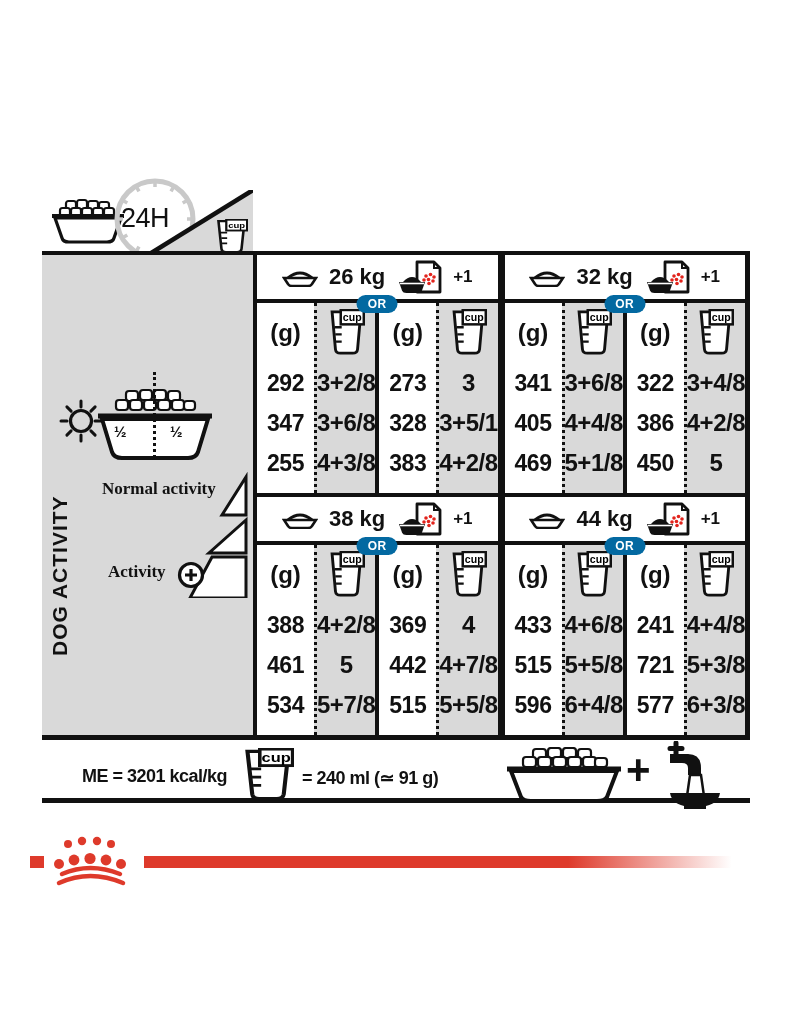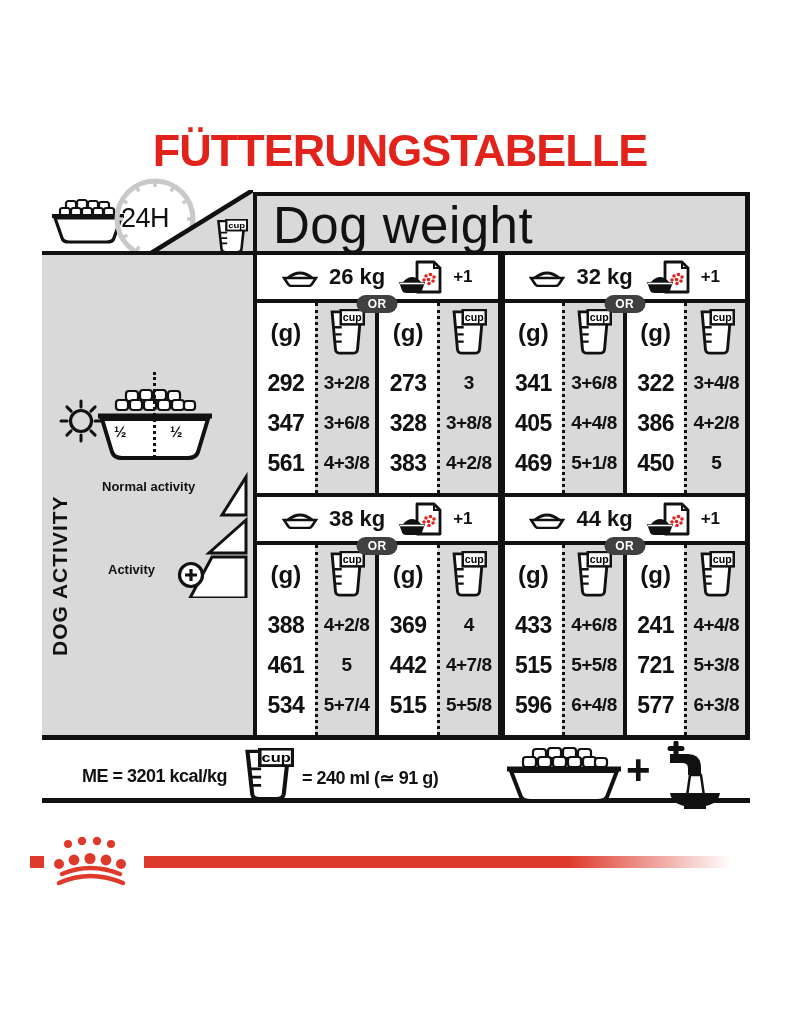--- a/index.html
+++ b/index.html
@@ -18,58 +18,57 @@
   
   #table-body{left:253px;top:255px;width:497px;height:480px;border-left:4px solid #111;
     border-right:5px solid #111;box-sizing:border-box;display:flex;flex-direction:column;background:#fff;}
   .block{display:flex;flex-direction:column;}
   .block.first{border-bottom:4px solid #111;}
   .bh{height:48px;box-sizing:border-box;border-bottom:4px solid #111;display:flex;background:#fff;}
   .bh-half{flex:1;position:relative;display:flex;align-items:center;justify-content:center;gap:11px;}
   .bh-half.first{border-right:7px solid #111;}
   .wt{font-size:22px;font-weight:bold;}
   .plus1{font-size:17px;font-weight:bold;}
-  .or-badge{position:absolute;left:50%;bottom:-14px;transform:translateX(-50%);background:#404040;
+  .or-badge{position:absolute;left:50%;bottom:-14px;transform:translateX(-50%);background:#0369a1;
     color:#fff;font-size:12px;font-weight:bold;padding:2px 11px;border-radius:9px;z-index:4;letter-spacing:0.5px;}
   .bd{height:190px;display:flex;}
   .half{flex:1;display:flex;}
   .half.first{border-right:7px solid #111;}
   .quad{flex:1;display:flex;}
   .quad.first{border-right:4px solid #111;}
   .sub{flex:1;display:flex;flex-direction:column;align-items:center;box-sizing:border-box;}
   .sub-cup{background:#d9d9d9;border-left:3px dotted #111;}
   .colhead{height:60px;display:flex;align-items:center;justify-content:center;width:100%;}
   .cell{height:40px;display:flex;align-items:center;justify-content:center;width:100%;
         font-weight:bold;font-size:23px;letter-spacing:-0.5px;}
-  .sub-cup .cell{font-size:19px;}
+  .sub-cup .cell{font-size:24px;}
   .g-label{font-size:24px;font-weight:bold;}
   
   #sidebar{left:42px;top:255px;width:211px;height:480px;background:#d9d9d9;}
   #sidebar .abs{position:absolute;}
   .half-label{font-size:15px;font-weight:bold;}
   #bowl-dots{left:111px;top:117px;height:86px;width:0;border-left:3px dotted #111;}
   .vtext{writing-mode:vertical-rl;transform:rotate(180deg);font-weight:bold;font-size:21px;letter-spacing:1px;}
-  .act-label{font-size:13px;font-weight:bold;}
+  .act-label{font-size:17px;font-weight:bold;font-family:Liberation Serif, serif;}
   
   #footer{left:42px;top:735px;width:708px;height:68px;box-sizing:border-box;background:#fff;
     border-top:5px solid #111;border-bottom:5px solid #111;}
   .foot-text{font-size:18px;font-weight:bold;letter-spacing:-0.5px;}
   #footer-plus{left:584px;top:12px;font-size:42px;font-weight:900;line-height:36px;}
   
   #red-bar-left{left:30px;top:856px;width:14px;height:12px;background:#de3a2b;}
   #red-bar{left:144px;top:856px;width:606px;height:12px;
     background:linear-gradient(to right,#de3a2b 0%,#de3a2b 70%,rgba(222,58,43,0) 97%);}
   svg text{font-family:"Liberation Sans",sans-serif;}
 </style>
 </head>
 <body>
 
 <div id="stage">
 
-  <div class="abs" id="title">FÜTTERUNGSTABELLE</div>
 
   <svg class="abs" style="left:50px;top:198px;" width="76" height="46" viewBox="0 0 76 46">
     <g fill="#fff" stroke="#111" stroke-width="2.2">
       <rect x="16" y="3" width="10" height="9" rx="2.5"></rect>
         <rect x="27" y="2" width="10" height="9" rx="2.5"></rect>
       <rect x="38" y="3" width="10" height="9" rx="2.5"></rect>
         <rect x="49" y="4" width="10" height="9" rx="2.5"></rect>
       <rect x="10" y="10" width="10" height="9" rx="2.5"></rect>
         <rect x="21" y="10" width="10" height="9" rx="2.5"></rect>
       <rect x="32" y="10" width="10" height="9" rx="2.5"></rect>
@@ -104,23 +103,20 @@
     <line x1="0" y1="65" x2="105" y2="0" stroke="#111" stroke-width="4.5"></line>
   </svg>
 
   <svg class="abs" style="left:215px;top:219px;" width="33" height="36" viewBox="0 0 38 50" preserveAspectRatio="none">
     <path d="M4,3 L34,3 L30.5,42 Q30,46 25.5,46 L12.5,46 Q8,46 7.5,42 Z" fill="#fff" stroke="#111" stroke-width="3"></path>
     <path d="M6.5,19 H14 M7.3,26.5 H14 M8.1,34 H14" stroke="#111" stroke-width="2.4" fill="none"></path>
     <rect x="13" y="1" width="24" height="15" fill="#fff" stroke="#111" stroke-width="2.6"></rect>
     <text x="25" y="12.5" text-anchor="middle" font-size="11" font-weight="bold">cup</text>
   </svg>
 
-  <div class="abs" id="dogweight-header">
-    <span>Dog weight</span>
-  </div>
   <div class="abs" id="hline-top"></div>
 
   <div class="abs" id="sidebar">
 
     <svg class="abs" style="left:16px;top:143px;" width="46" height="46" viewBox="0 0 46 46">
       <circle cx="23" cy="23" r="10.5" fill="none" stroke="#111" stroke-width="3.2"></circle>
       <g stroke="#111" stroke-width="3" stroke-linecap="round">
         <line x1="37" y1="23" x2="43" y2="23"></line>
           <line x1="32.9" y1="32.9" x2="37.1" y2="37.1"></line>
         <line x1="23" y1="37" x2="23" y2="43"></line>
@@ -230,21 +226,21 @@
       </div>
       <div class="bd">
         <div class="half first">
           <div class="quad first">
             <div class="sub">
               <div class="colhead">
                   <span class="g-label">(g)</span>
                 </div>
               <div class="cell">292</div>
               <div class="cell">347</div>
-              <div class="cell">561</div>
+              <div class="cell">255</div>
             </div>
             <div class="sub sub-cup">
               <div class="colhead">
                 <svg width="37" height="48" viewBox="0 0 38 50">
                   <path d="M4,3 L34,3 L30.5,42 Q30,46 25.5,46 L12.5,46 Q8,46 7.5,42 Z" fill="#fff" stroke="#111" stroke-width="3"></path>
                   <path d="M6.5,19 H14 M7.3,26.5 H14 M8.1,34 H14" stroke="#111" stroke-width="2.4" fill="none"></path>
                   <rect x="13" y="1" width="24" height="15" fill="#fff" stroke="#111" stroke-width="2.6"></rect>
                   <text x="25" y="12.5" text-anchor="middle" font-size="11" font-weight="bold">cup</text>
                 </svg>
               </div>
@@ -265,21 +261,21 @@
             <div class="sub sub-cup">
               <div class="colhead">
                 <svg width="37" height="48" viewBox="0 0 38 50">
                   <path d="M4,3 L34,3 L30.5,42 Q30,46 25.5,46 L12.5,46 Q8,46 7.5,42 Z" fill="#fff" stroke="#111" stroke-width="3"></path>
                   <path d="M6.5,19 H14 M7.3,26.5 H14 M8.1,34 H14" stroke="#111" stroke-width="2.4" fill="none"></path>
                   <rect x="13" y="1" width="24" height="15" fill="#fff" stroke="#111" stroke-width="2.6"></rect>
                   <text x="25" y="12.5" text-anchor="middle" font-size="11" font-weight="bold">cup</text>
                 </svg>
               </div>
               <div class="cell">3</div>
-              <div class="cell">3+8/8</div>
+              <div class="cell">3+5/1</div>
               <div class="cell">4+2/8</div>
             </div>
           </div>
         </div>
         <div class="half">
           <div class="quad first">
             <div class="sub">
               <div class="colhead">
                   <span class="g-label">(g)</span>
                 </div>
@@ -396,21 +392,21 @@
               <div class="colhead">
                 <svg width="37" height="48" viewBox="0 0 38 50">
                   <path d="M4,3 L34,3 L30.5,42 Q30,46 25.5,46 L12.5,46 Q8,46 7.5,42 Z" fill="#fff" stroke="#111" stroke-width="3"></path>
                   <path d="M6.5,19 H14 M7.3,26.5 H14 M8.1,34 H14" stroke="#111" stroke-width="2.4" fill="none"></path>
                   <rect x="13" y="1" width="24" height="15" fill="#fff" stroke="#111" stroke-width="2.6"></rect>
                   <text x="25" y="12.5" text-anchor="middle" font-size="11" font-weight="bold">cup</text>
                 </svg>
               </div>
               <div class="cell">4+2/8</div>
               <div class="cell">5</div>
-              <div class="cell">5+7/4</div>
+              <div class="cell">5+7/8</div>
             </div>
           </div>
           <div class="quad">
             <div class="sub">
               <div class="colhead">
                   <span class="g-label">(g)</span>
                 </div>
               <div class="cell">369</div>
               <div class="cell">442</div>
               <div class="cell">515</div>

